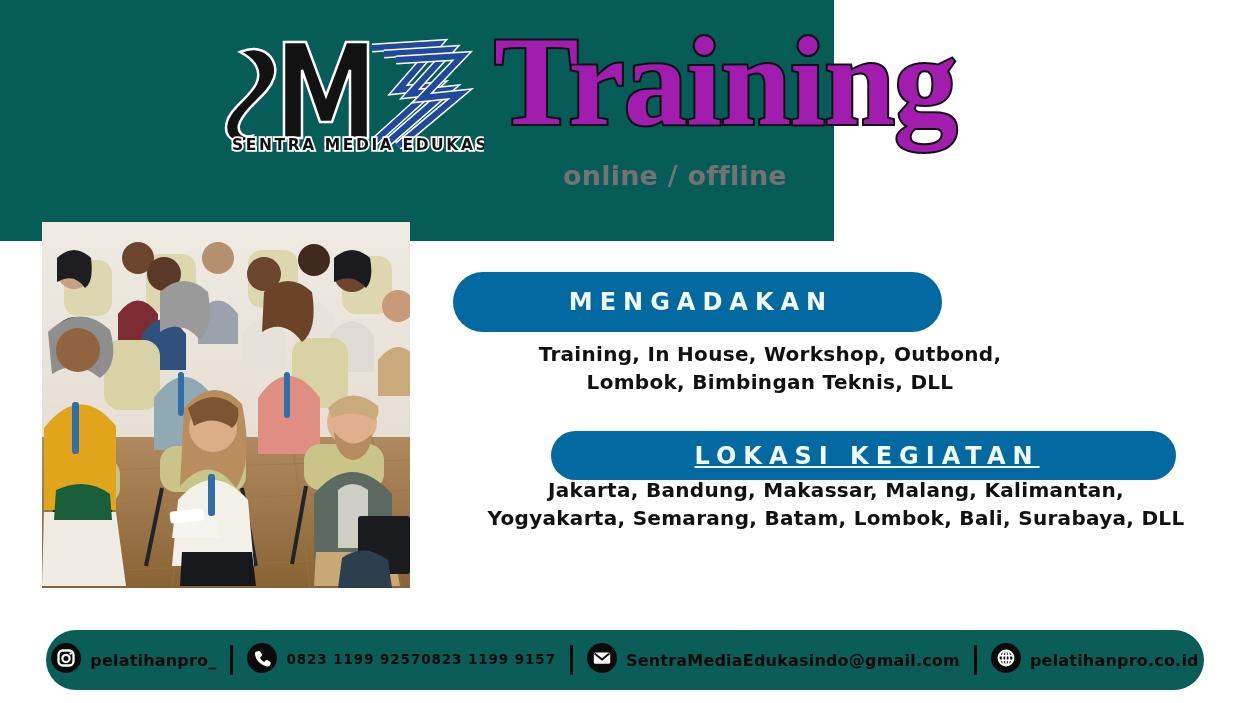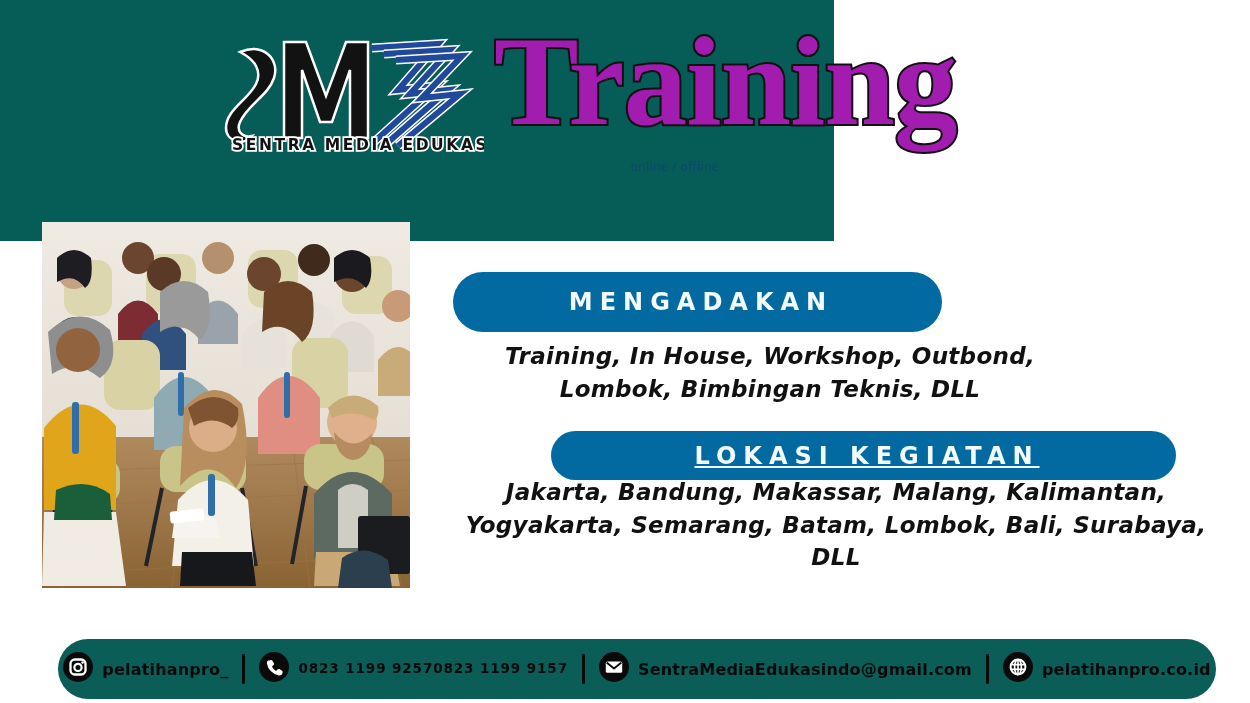--- a/index.html
+++ b/index.html
@@ -52,23 +52,23 @@
     white-space: nowrap;
     z-index: 5;
   }
   .subtitle-mode {
     position: absolute;
     left: 494px;
     top: 160px;
     width: 362px;
     text-align: center;
     font-family: "DejaVu Sans", sans-serif;
-    font-weight: 400;
-    font-size: 12px;
-    color: #0c4a6e;
+    font-weight: 700;
+    font-size: 27px;
+    color: #737373;
     letter-spacing: 0.2px;
     z-index: 6;
   }
 
   
   .photo-frame {
     position: absolute;
     left: 42px;
     top: 222px;
     width: 368px;
@@ -105,50 +105,48 @@
     width: 625px;
     height: 49px;
     text-decoration: underline;
   }
 
   .body-text {
     position: absolute;
     text-align: center;
     font-family: "DejaVu Sans", sans-serif;
     font-weight: 700;
-    font-size: 23px;
+    font-size: 20px;
     line-height: 1.42;
     color: #111111;
     letter-spacing: 0.3px;
-    font-style: italic;
   }
   .text-mengadakan {
     left: 420px;
     top: 340px;
     width: 700px;
   }
   .text-lokasi {
     left: 440px;
     top: 476px;
     width: 792px;
   }
 
   
   .footer-bar {
     position: absolute;
-    left: 58px;
+    left: 46px;
     top: 630px;
     width: 1158px;
     height: 60px;
     background: #0b5d58;
     border-radius: 999px;
     display: flex;
     align-items: center;
     justify-content: center;
-    margin-top: 9px;
   }
   .footer-inner {
     display: flex;
     align-items: center;
     gap: 0px;
   }
   .contact-item {
     display: flex;
     align-items: center;
     gap: 9px;

